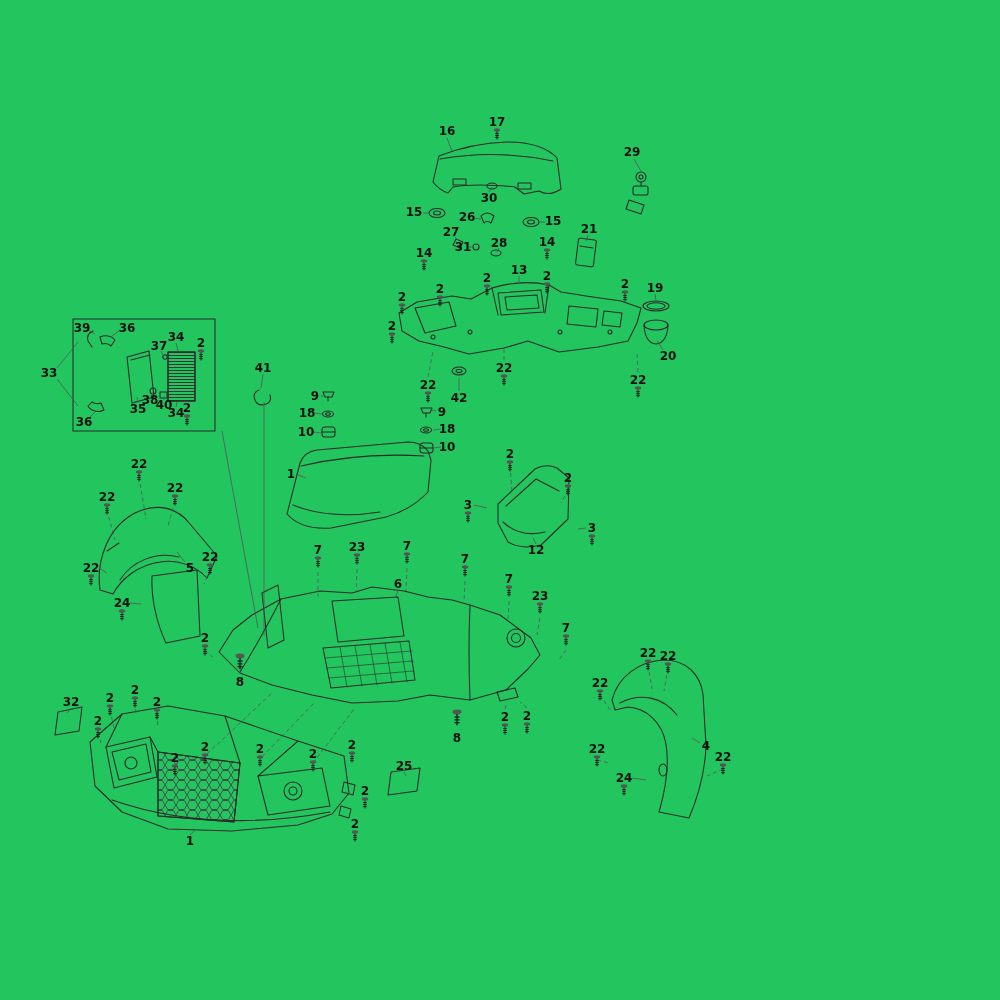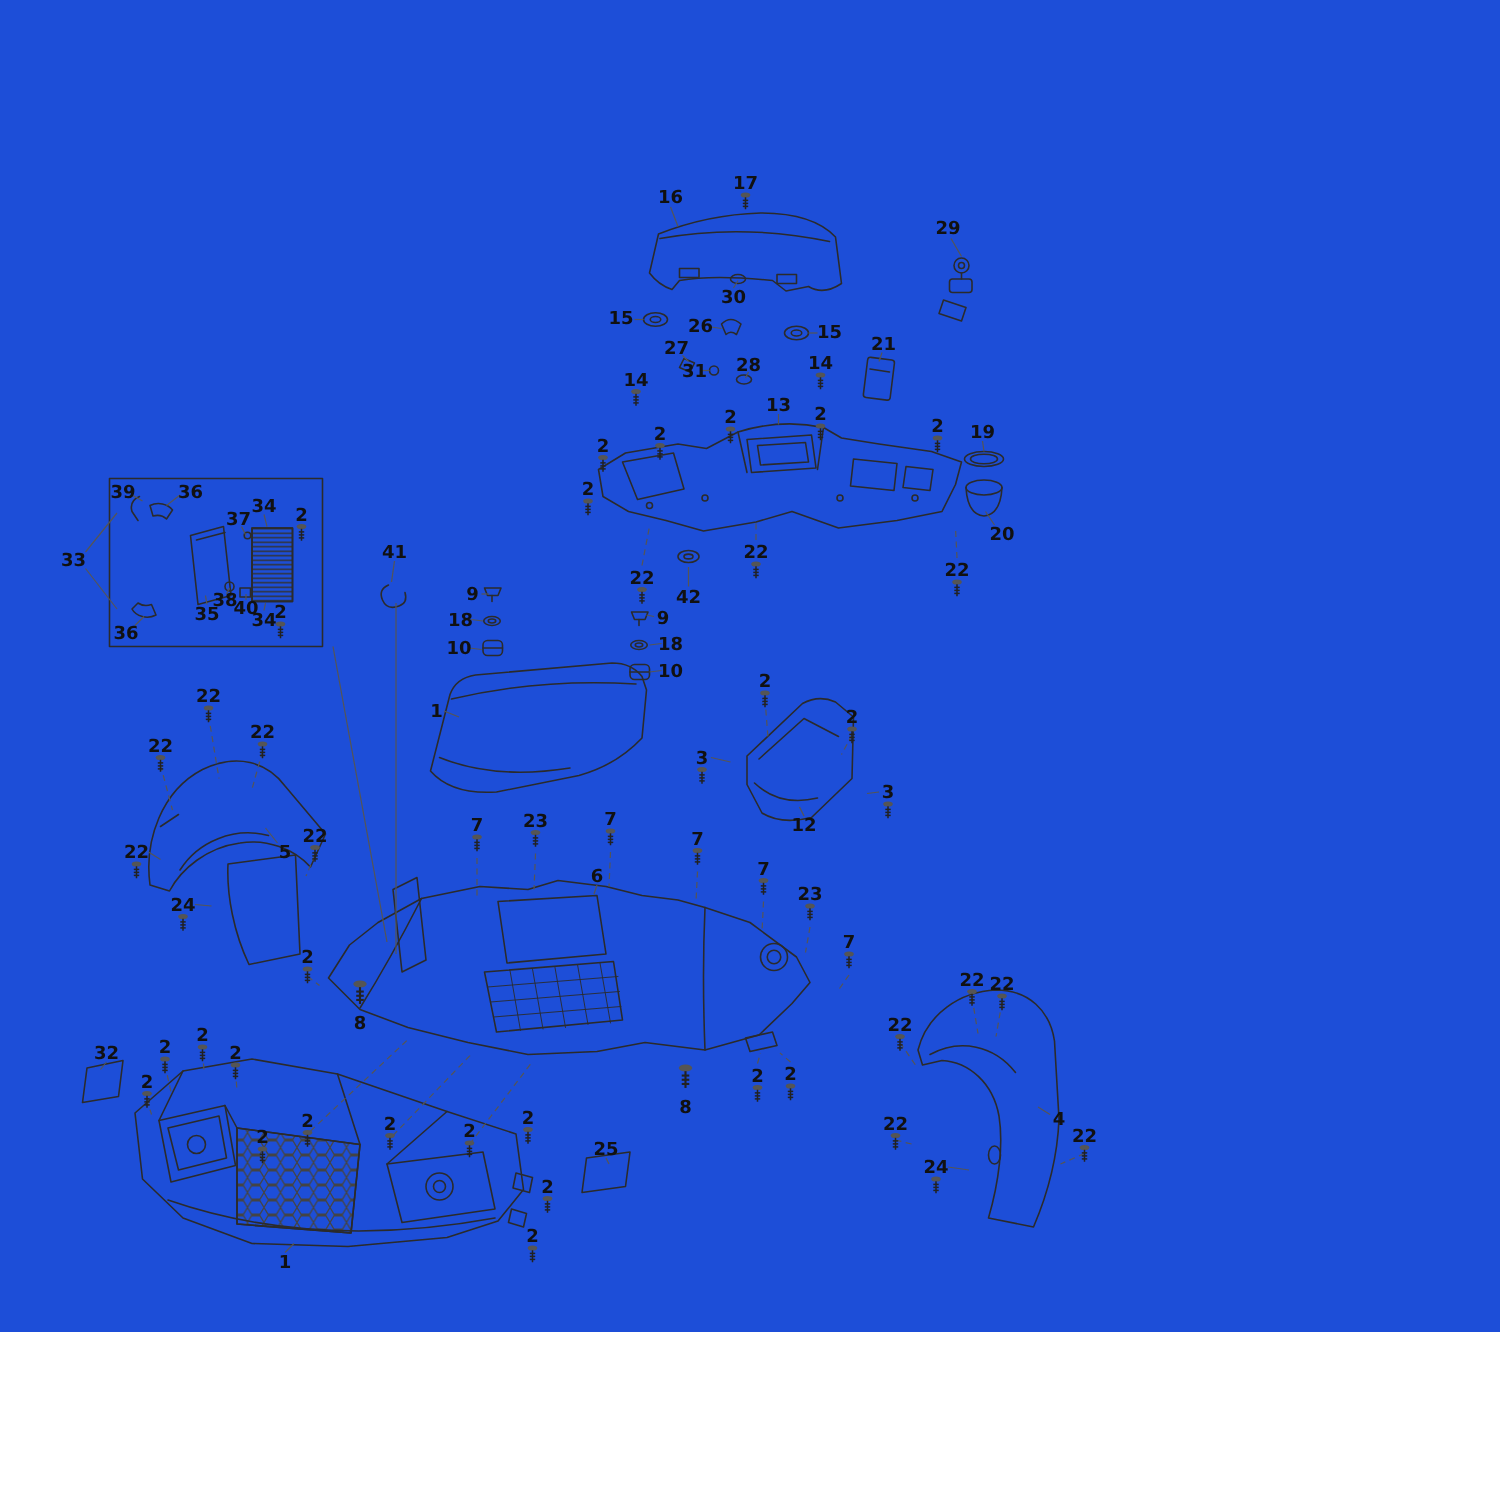--- a/index.html
+++ b/index.html
@@ -1,16 +1,16 @@
 <!DOCTYPE html>
 <html><head>
 <meta charset="utf-8">
 <style>
   html,body{margin:0;padding:0;background:#ffffff;}
-  .stage{position:relative;width:1000px;height:888px;background:#1d4ed8;overflow:hidden;
+  .stage{position:relative;width:1000px;height:1000px;background:#22c55e;overflow:hidden;
          font-family:"DejaVu Sans",sans-serif;}
   svg{display:block;}
   #parts{fill:none;stroke:#2b2b2b;stroke-width:1.05;stroke-linejoin:round;stroke-linecap:round;}
   #parts .thin{stroke-width:0.6;}
   #annot line{stroke:#555;stroke-width:0.8;}
   #annot text{font:700 12px "DejaVu Sans",sans-serif;fill:#111;stroke:none;
               text-anchor:middle;dominant-baseline:central;}
 </style>
 </head>
 <body>

